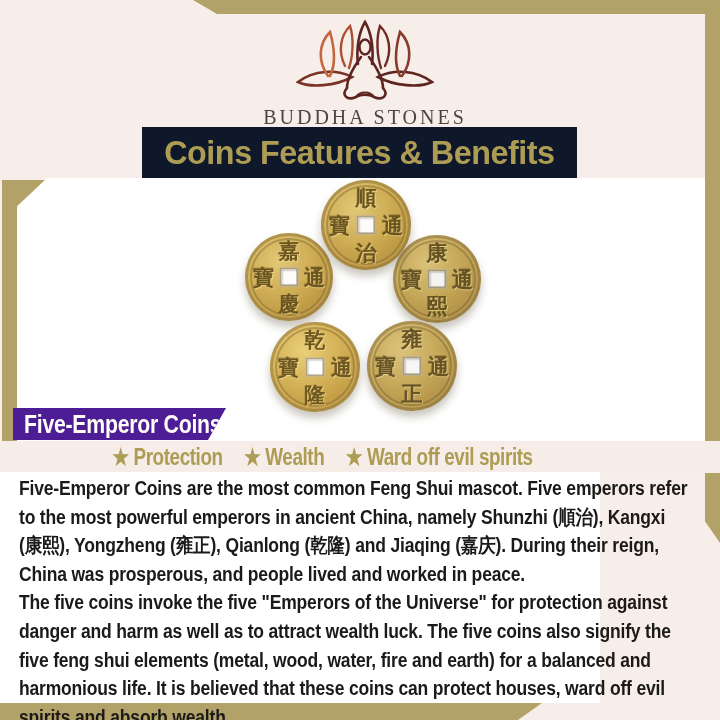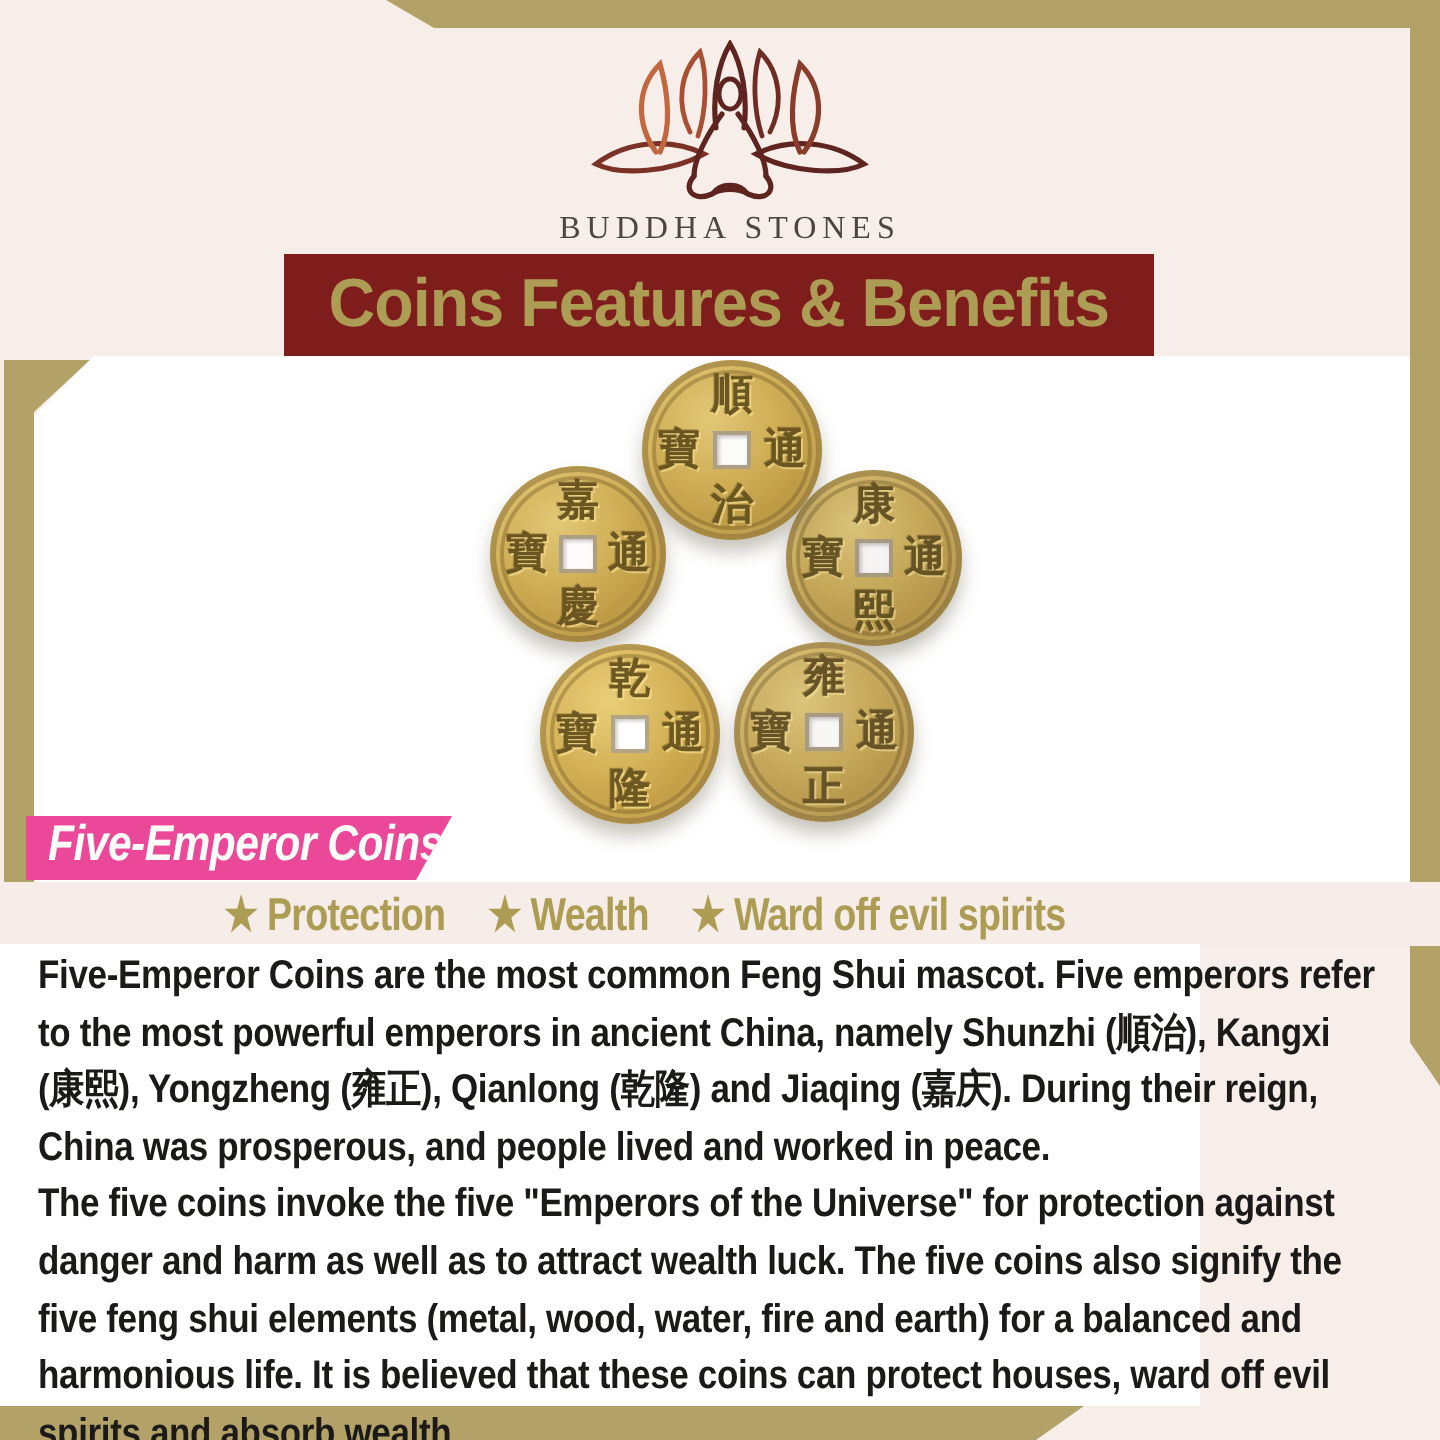--- a/index.html
+++ b/index.html
@@ -16,26 +16,26 @@
     clip-path:polygon(0 0,100% 0,100% 100%,0 96%);}
   .bar-left{left:2px;top:180px;width:15px;height:540px;}
   .bar-bottom{left:0;top:703px;width:542px;height:17px;
     clip-path:polygon(0 0,100% 0,calc(100% - 24px) 100%,0 100%);}
   .bevel-tri{left:17px;top:180px;width:28px;height:26px;
     clip-path:polygon(0 0,100% 0,0 100%);}
   
   .logo-wrap{position:absolute;left:215px;top:20px;width:300px;text-align:center;}
   .logo-svg{display:block;margin:0 auto;}
   .brand-name{
-    margin-top:2px;font-family:"Liberation Serif", serif;font-size:16px;
+    margin-top:2px;font-family:"Liberation Serif", serif;font-size:20px;
     letter-spacing:3px;color:#4d463f;white-space:nowrap;}
   
   .title-banner{
     position:absolute;left:142px;top:127px;width:435px;height:51px;
-    background:#7f1d1d;display:flex;align-items:center;justify-content:center;}
+    background:#0f172a;display:flex;align-items:center;justify-content:center;}
   .title-text{
     font-size:34px;font-weight:bold;color:#ad9c53;letter-spacing:-0.5px;
     white-space:nowrap;transform:scaleX(0.95);}
   
   .coin-panel{
     position:absolute;left:17px;top:178px;width:688px;height:263px;background:#ffffff;
     clip-path:polygon(30px 0,100% 0,100% 100%,0 100%,0 30px);}
   
   .coin{
     position:absolute;border-radius:50%;
@@ -59,22 +59,22 @@
   .cc-left{left:8px;top:50%;transform:translateY(-50%);}
   .cc-right{right:8px;top:50%;transform:translateY(-50%);}
   .coin--shunzhi{left:321px;top:180px;width:90px;height:90px;z-index:4;}
   .coin--jiaqing{left:245px;top:233px;width:88px;height:88px;z-index:3;}
   .coin--kangxi{left:393px;top:235px;width:88px;height:88px;z-index:3;filter:saturate(0.92) brightness(0.97);}
   .coin--qianlong{left:270px;top:322px;width:90px;height:90px;z-index:5;filter:brightness(1.03);}
   .coin--yongzheng{left:367px;top:321px;width:90px;height:90px;z-index:5;filter:saturate(0.9) brightness(0.98);}
   
   .badge{
     position:absolute;left:13px;top:408px;width:213px;height:32px;z-index:6;
-    background:#ec4899;display:flex;
-    clip-path:polygon(0 0,100% 0,calc(100% - 18px) 100%,0 100%);font-style:italic;}
+    background:#4c1d95;display:flex;align-items:center;
+    clip-path:polygon(0 0,100% 0,calc(100% - 18px) 100%,0 100%);}
   .badge-text{
     font-size:25px;font-weight:bold;color:#fffdf8;letter-spacing:-0.3px;
     white-space:nowrap;padding-left:13px;transform:scaleX(0.85);transform-origin:0 50%;}
   
   .benefit-strip{
     position:absolute;left:0;top:441px;width:720px;height:32px;background:#f6ece8;
     display:flex;align-items:center;justify-content:center;}
   .benefit-inner{
     display:flex;white-space:nowrap;transform:translateX(-38px) scaleX(0.82);}
   .benefit-item{

